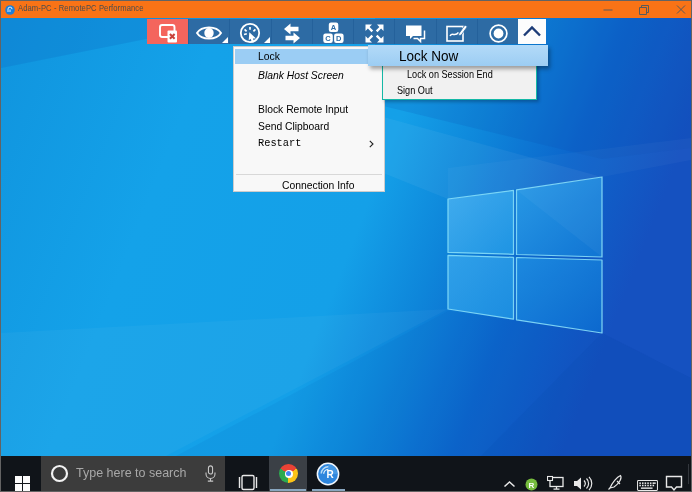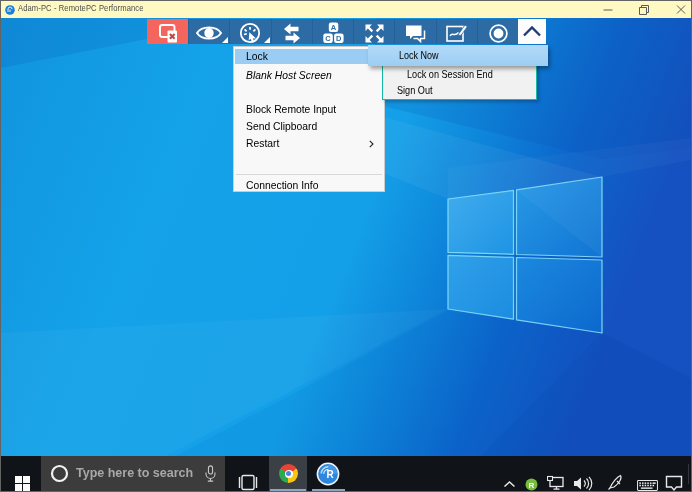--- a/index.html
+++ b/index.html
@@ -1,48 +1,48 @@
 <!DOCTYPE html>
 <html><head>
 <meta charset="utf-8">
 <style>
 * { margin:0; padding:0; box-sizing:border-box; }
 html,body { width:692px; height:492px; overflow:hidden; font-family:"Liberation Sans", sans-serif; }
 #win { position:absolute; left:0; top:0; width:692px; height:492px; border:1px solid #636363; background:#fff; }
 
-#titlebar { position:absolute; left:0; top:0; width:690px; height:17px; background:#fef9c3; }
+#titlebar { position:absolute; left:0; top:0; width:690px; height:17px; background:#f97316; }
 #titlebar .ttext { position:absolute; left:17px; top:2px; font-size:8.4px; color:#4d4d4d; letter-spacing:0.1px; }
 #tlogo { position:absolute; left:3px; top:3px; }
 .wbtn { position:absolute; top:0; width:30px; height:17px; }
 
 #desktop { position:absolute; left:0; top:17px; width:690px; height:438px; overflow:hidden; }
 #wall { position:absolute; left:0; top:0; }
 
 #toolbar { position:absolute; left:146px; top:1px; height:25px; display:flex; }
 .tbred { width:41px; height:25px; background:#f4655d; display:flex; align-items:center; justify-content:center; }
 .tbc { width:41.3px; height:25px; background:#2d6ba4; border-left:1px solid #24619b; display:flex; align-items:center; justify-content:center; position:relative; }
 .tbc > svg, .tbred > svg { margin-top:3px; }
 .tbc .dd { position:absolute; right:1px; bottom:1px; width:0; height:0; border-left:6px solid transparent; border-bottom:6px solid #fff; }
 .tbwhite { width:28px; height:25px; background:#fdfdfd; display:flex; align-items:center; justify-content:center; }
 
 #menu { position:absolute; left:232px; top:28px; width:152px; height:146px; background:#f8f8f8; border:1px solid #cccccc; font-size:11px; color:#000; }
-.mi { position:absolute; left:1px; width:148px; height:13px; line-height:13px; padding-left:11px; }
+.mi { position:absolute; left:1px; width:148px; height:13px; line-height:13px; padding-left:23px; }
 .t { display:inline-block; transform-origin:0 60%; }
 #menu .t { transform:scaleX(0.94); }
 #submenu .t { transform:scaleX(0.83); }
 #locknow .t { transform:scaleX(0.9); }
 #titlebar .ttext .t { transform:scaleX(0.91); }
 .hl { background:#9bcdf4; }
 .sep { position:absolute; left:2px; width:146px; border-top:1px solid #d8d8d8; }
 
 #submenu { position:absolute; left:381px; top:28px; width:155px; height:54px; background:#f1f1f1; border:1px solid #14b8a6; box-shadow:2px 2px 3px rgba(0,0,0,0.25); font-size:11px; color:#000; }
-#locknow { position:absolute; left:367px; top:27px; width:180px; height:21px; background:linear-gradient(#b3daf8,#9ccdf3); box-shadow:2px 3px 4px rgba(0,0,0,0.35); font-size:10px; color:#000; line-height:21px; padding-left:31px; }
+#locknow { position:absolute; left:367px; top:27px; width:180px; height:21px; background:linear-gradient(#b3daf8,#9ccdf3); box-shadow:2px 3px 4px rgba(0,0,0,0.35); font-size:15px; color:#000; line-height:21px; padding-left:31px; }
 
 #taskbar { position:absolute; left:0; top:455px; width:690px; height:35px; background:#101419; }
-#searchbox { position:absolute; left:40px; top:0; width:184px; height:35px; background:#3c3c3c;font-weight:bold; }
+#searchbox { position:absolute; left:40px; top:0; width:184px; height:35px; background:#3c3c3c; }
 #searchbox .stext { position:absolute; left:35px; top:10px; font-size:12.5px; color:#a8a8a8; }
 .tbtn { position:absolute; top:0; height:35px; }
 .underline { position:absolute; top:32.5px; height:2px; background:#89a7c0; }
 </style>
 </head>
 <body>
 <div id="win">
   <div id="titlebar">
     <svg id="tlogo" style="left:3.5px; top:3.5px;" width="10" height="10" viewBox="0 0 10 10">
       <circle cx="5" cy="5" r="4.8" fill="#1b7fd9"></circle>
@@ -179,25 +179,25 @@
         <svg width="22" height="13" viewBox="0 0 22 13">
           <path d="M3 10.5 L11 2.5 L19 10.5" fill="none" stroke="#1e3d78" stroke-width="2.4"></path>
         </svg>
       </div>
     </div>
     <div id="menu">
       <div class="mi hl" style="top:1.5px; height:15.5px; line-height:15.5px; width:150px;"><span class="t">Lock</span></div>
       <div class="mi" style="top:21.5px;font-style:italic;"><span class="t">Blank Host Screen</span></div>
       <div class="mi" style="top:72.5px;"><span class="t">Send Clipboard</span></div>
       <div class="mi" style="top:55.5px;"><span class="t">Block Remote Input</span></div>
-      <div class="mi" style="top:89.5px;"><span class="t">Restart</span><svg style="position:absolute; right:9px; top:3px;" width="5" height="8" viewBox="0 0 5 8">
+      <div class="mi" style="top:89.5px;font-family:Liberation Mono, monospace;"><span class="t">Restart</span><svg style="position:absolute; right:9px; top:3px;" width="5" height="8" viewBox="0 0 5 8">
             <path d="M0.8 0.8 L4 4 L0.8 7.2" stroke="#222" stroke-width="1.1" fill="none"></path>
           </svg></div>
       <div class="sep" style="top:127px;"></div>
-      <div class="mi" style="top:131.5px;"><span class="t">Connection Info</span></div>
+      <div class="mi" style="top:131.5px;text-align:center;"><span class="t">Connection Info</span></div>
     </div>
     <div id="submenu">
       <div class="mi" style="top:21px; padding-left:23px; width:152px;"><span class="t">Lock on Session End</span></div>
       <div class="mi" style="top:37px; padding-left:13px; width:152px;"><span class="t">Sign Out</span></div>
     </div>
     <div id="locknow"><span class="t">Lock Now</span></div>
   </div>
   <div id="taskbar">
     <svg class="tbtn" style="left:14px; top:10px;" width="15" height="15" viewBox="0 0 15 15">
       <g fill="#fcfcfc">

